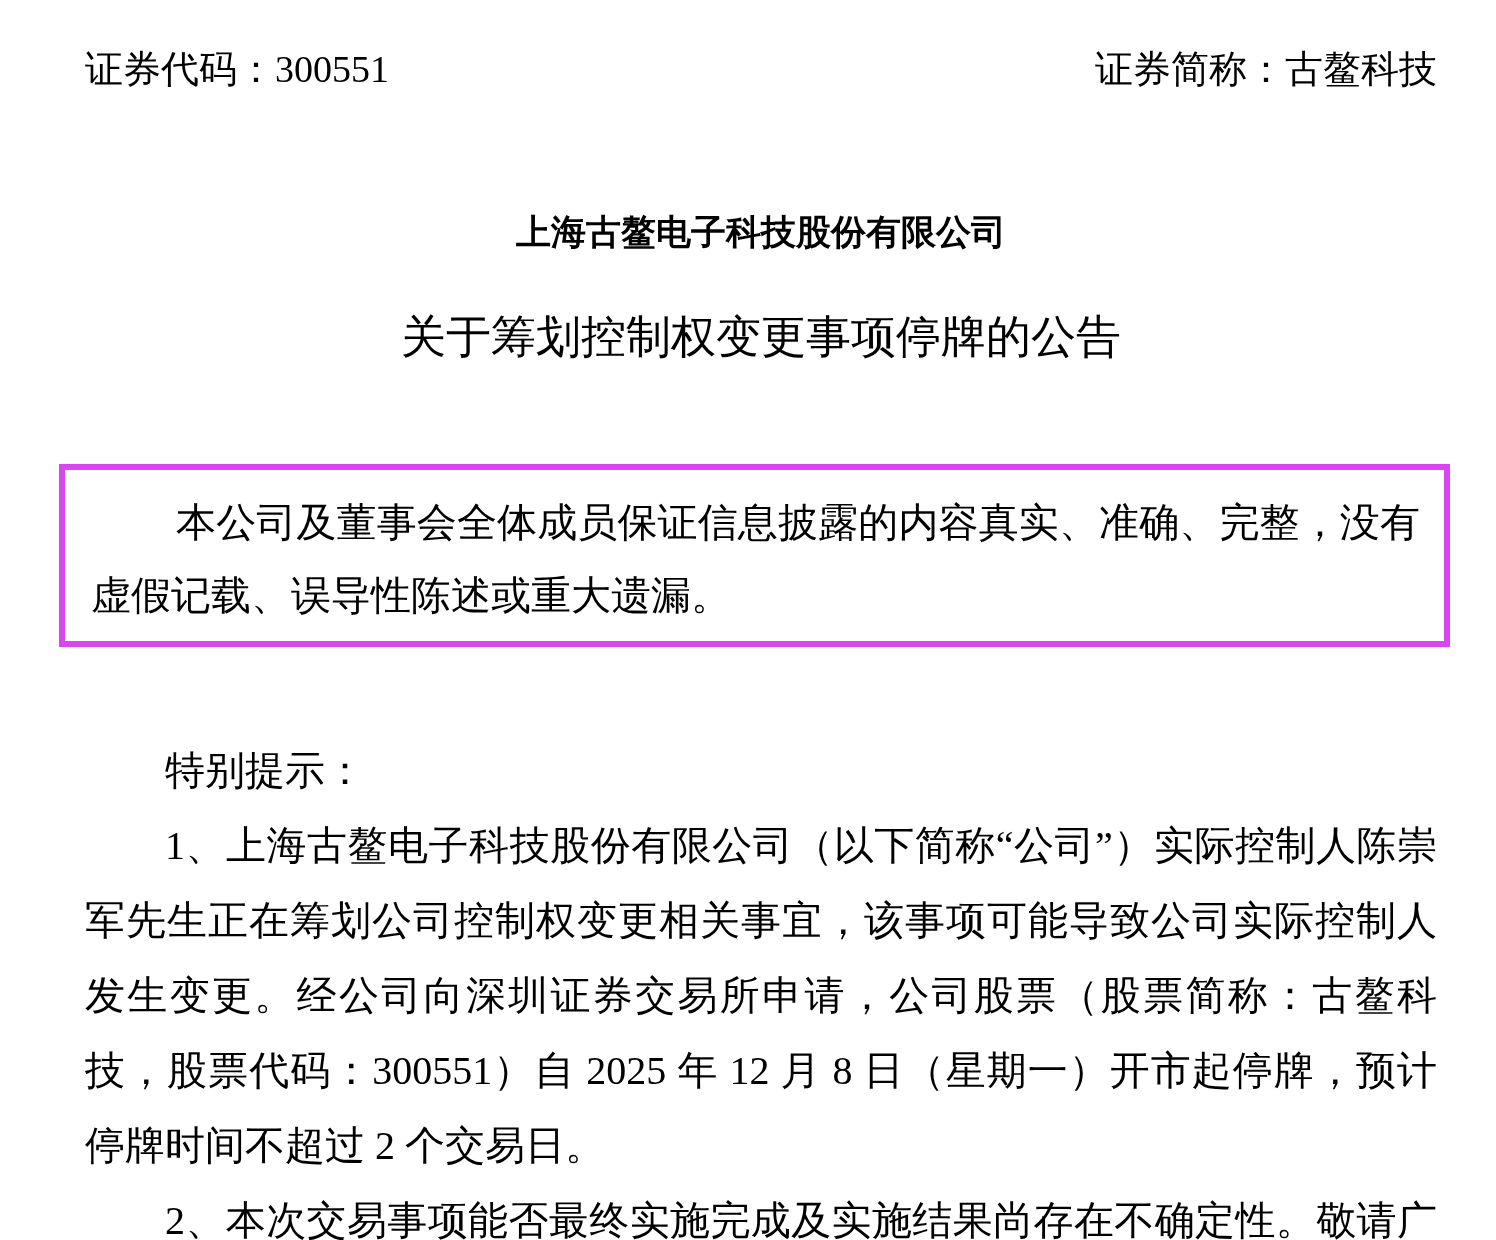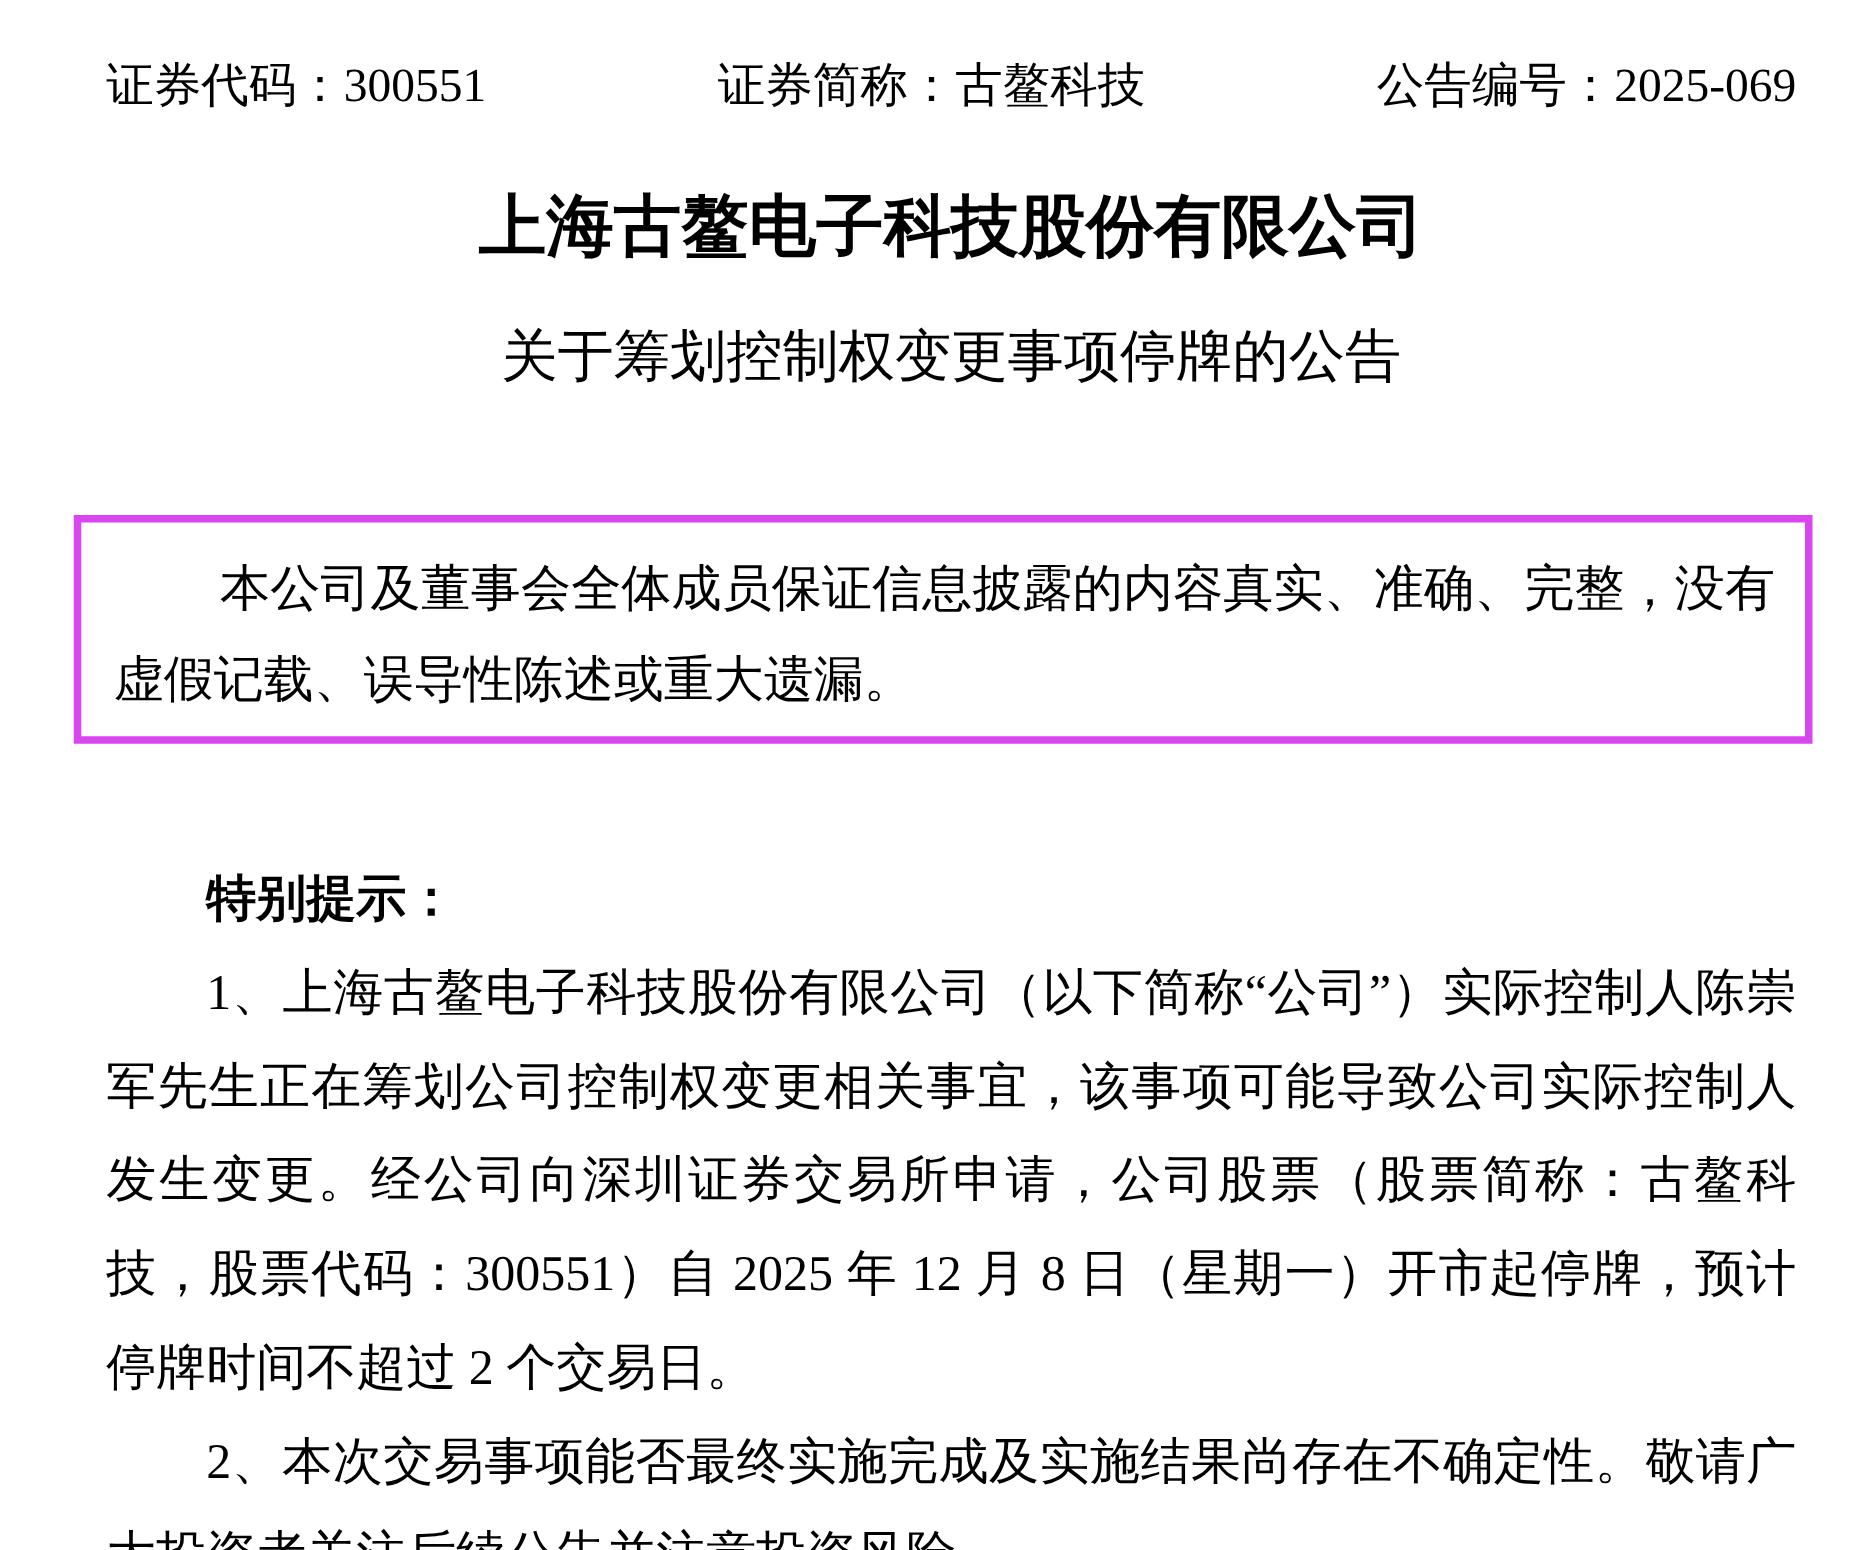--- a/index.html
+++ b/index.html
@@ -22,23 +22,23 @@
   }
   .header-row {
     display: flex;
     justify-content: space-between;
     align-items: center;
     font-size: 38px;
     line-height: 46px;
     white-space: nowrap;
   }
   .title1 {
-    margin: 64px 0 0 0;
+    margin: 116px 0 0 0;
     text-align: center;
-    font-size: 54px;
+    font-size: 35px;
     font-weight: bold;
     line-height: 50px;
   }
   .title2 {
     margin: 54px 0 0 0;
     text-align: center;
     font-size: 45px;
     font-weight: normal;
     line-height: 50px;
   }
@@ -51,41 +51,40 @@
   .disclaimer-box p {
     margin: 0;
     font-size: 40px;
     line-height: 73px;
     text-align: justify;
     text-indent: 85px;
   }
   .special-heading {
     margin: 86px 0 0 0;
     font-size: 40px;
-    font-weight: bold;
+    font-weight: normal;
     line-height: 75px;
     text-indent: 80px;
   }
   .para {
     margin: 0;
     font-size: 40px;
     line-height: 75px;
     text-align: justify;
     text-indent: 80px;
   }
 </style>
 </head>
 <body>
 
 <div class="doc">
 
   <div class="header-row">
     <span>证券代码：300551</span>
     <span>证券简称：古鳌科技</span>
-    <span>公告编号：2025-069</span>
   </div>
 
   <h1 class="title1">上海古鳌电子科技股份有限公司</h1>
 
   <h2 class="title2">关于筹划控制权变更事项停牌的公告</h2>
 
   <div class="disclaimer-box">
     <p>本公司及董事会全体成员保证信息披露的内容真实、准确、完整，没有虚假记载、误导性陈述或重大遗漏。</p>
   </div>
 

